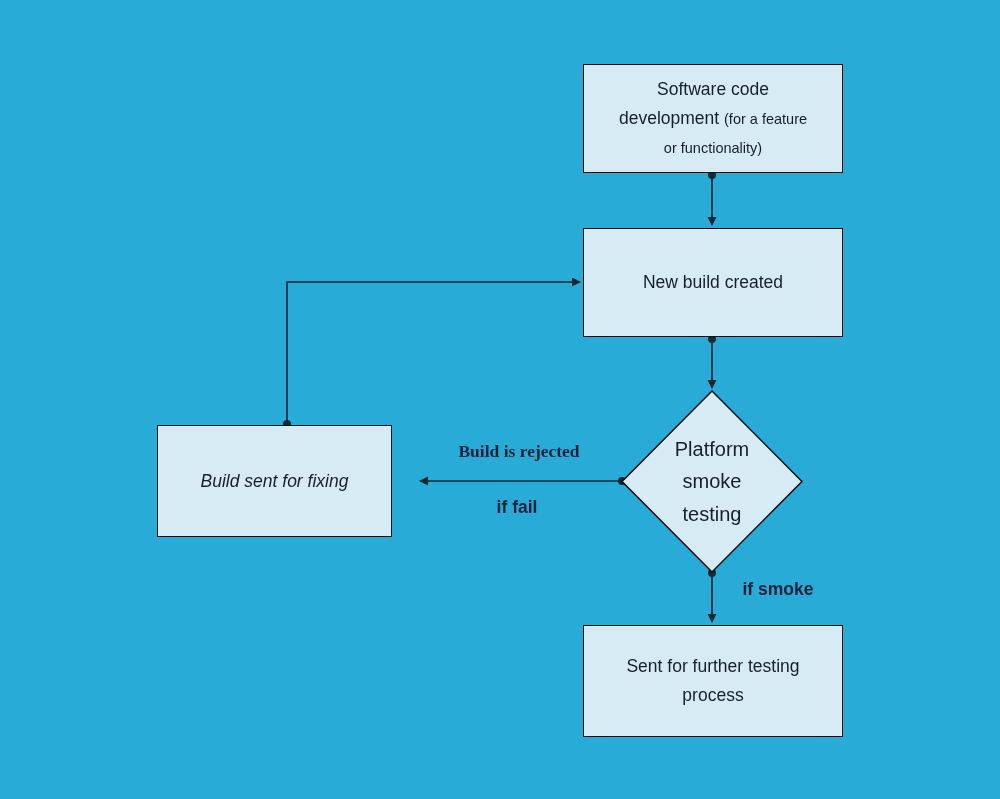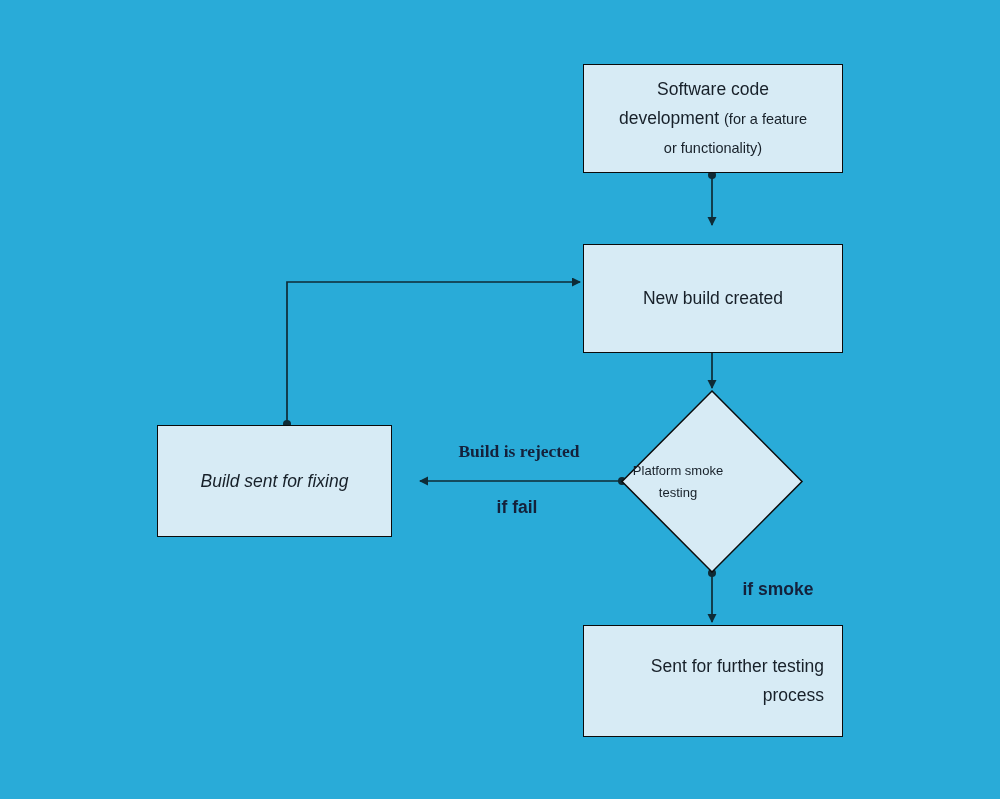--- a/index.html
+++ b/index.html
@@ -49,37 +49,38 @@
     text-align: center;
     color: var(--text);
     font-size: 17.5px;
     line-height: 1.65;
   }
   .node .note { font-size: 14.5px; }
   .diamond-text {
     position: absolute;
     display: flex;
     align-items: center;
+    justify-content: center;
     text-align: center;
     color: var(--text);
-    font-size: 13px;
+    font-size: 20px;
     line-height: 1.62;
   }
   .diamond-text > span { width: 112px; }
   .edge-label {
     position: absolute;
     color: var(--label-text);
     font-size: 17.5px;
     font-weight: 700;
     text-align: center;
   }
   #n-software { left: 583px; top: 64px;  width: 260px; height: 109px; padding: 12px 28px; }
-  #n-newbuild { left: 583px; top: 228px; width: 260px; height: 109px; padding: 0 8px; margin-top: 16px; }
+  #n-newbuild { left: 583px; top: 228px; width: 260px; height: 109px; padding: 0 8px; }
   #n-fix      { left: 157px; top: 425px; width: 235px; height: 112px; padding: 0 22px; font-style: italic; }
-  #n-further  { left: 583px; top: 625px; width: 260px; height: 112px; padding: 0 18px; text-align: right; }
+  #n-further  { left: 583px; top: 625px; width: 260px; height: 112px; padding: 0 18px; }
   #n-diamond-text { left: 622px; top: 391px; width: 180px; height: 181px; }
   #lbl-rejected { left: 419px; top: 441px; width: 200px; font-family: Liberation Serif, serif; }
   #lbl-fail     { left: 417px; top: 497px; width: 200px; }
   #lbl-pass     { left: 728px; top: 579px; width: 100px; }
 </style>
 </head>
 <body>
 
 <div class="canvas">
 

